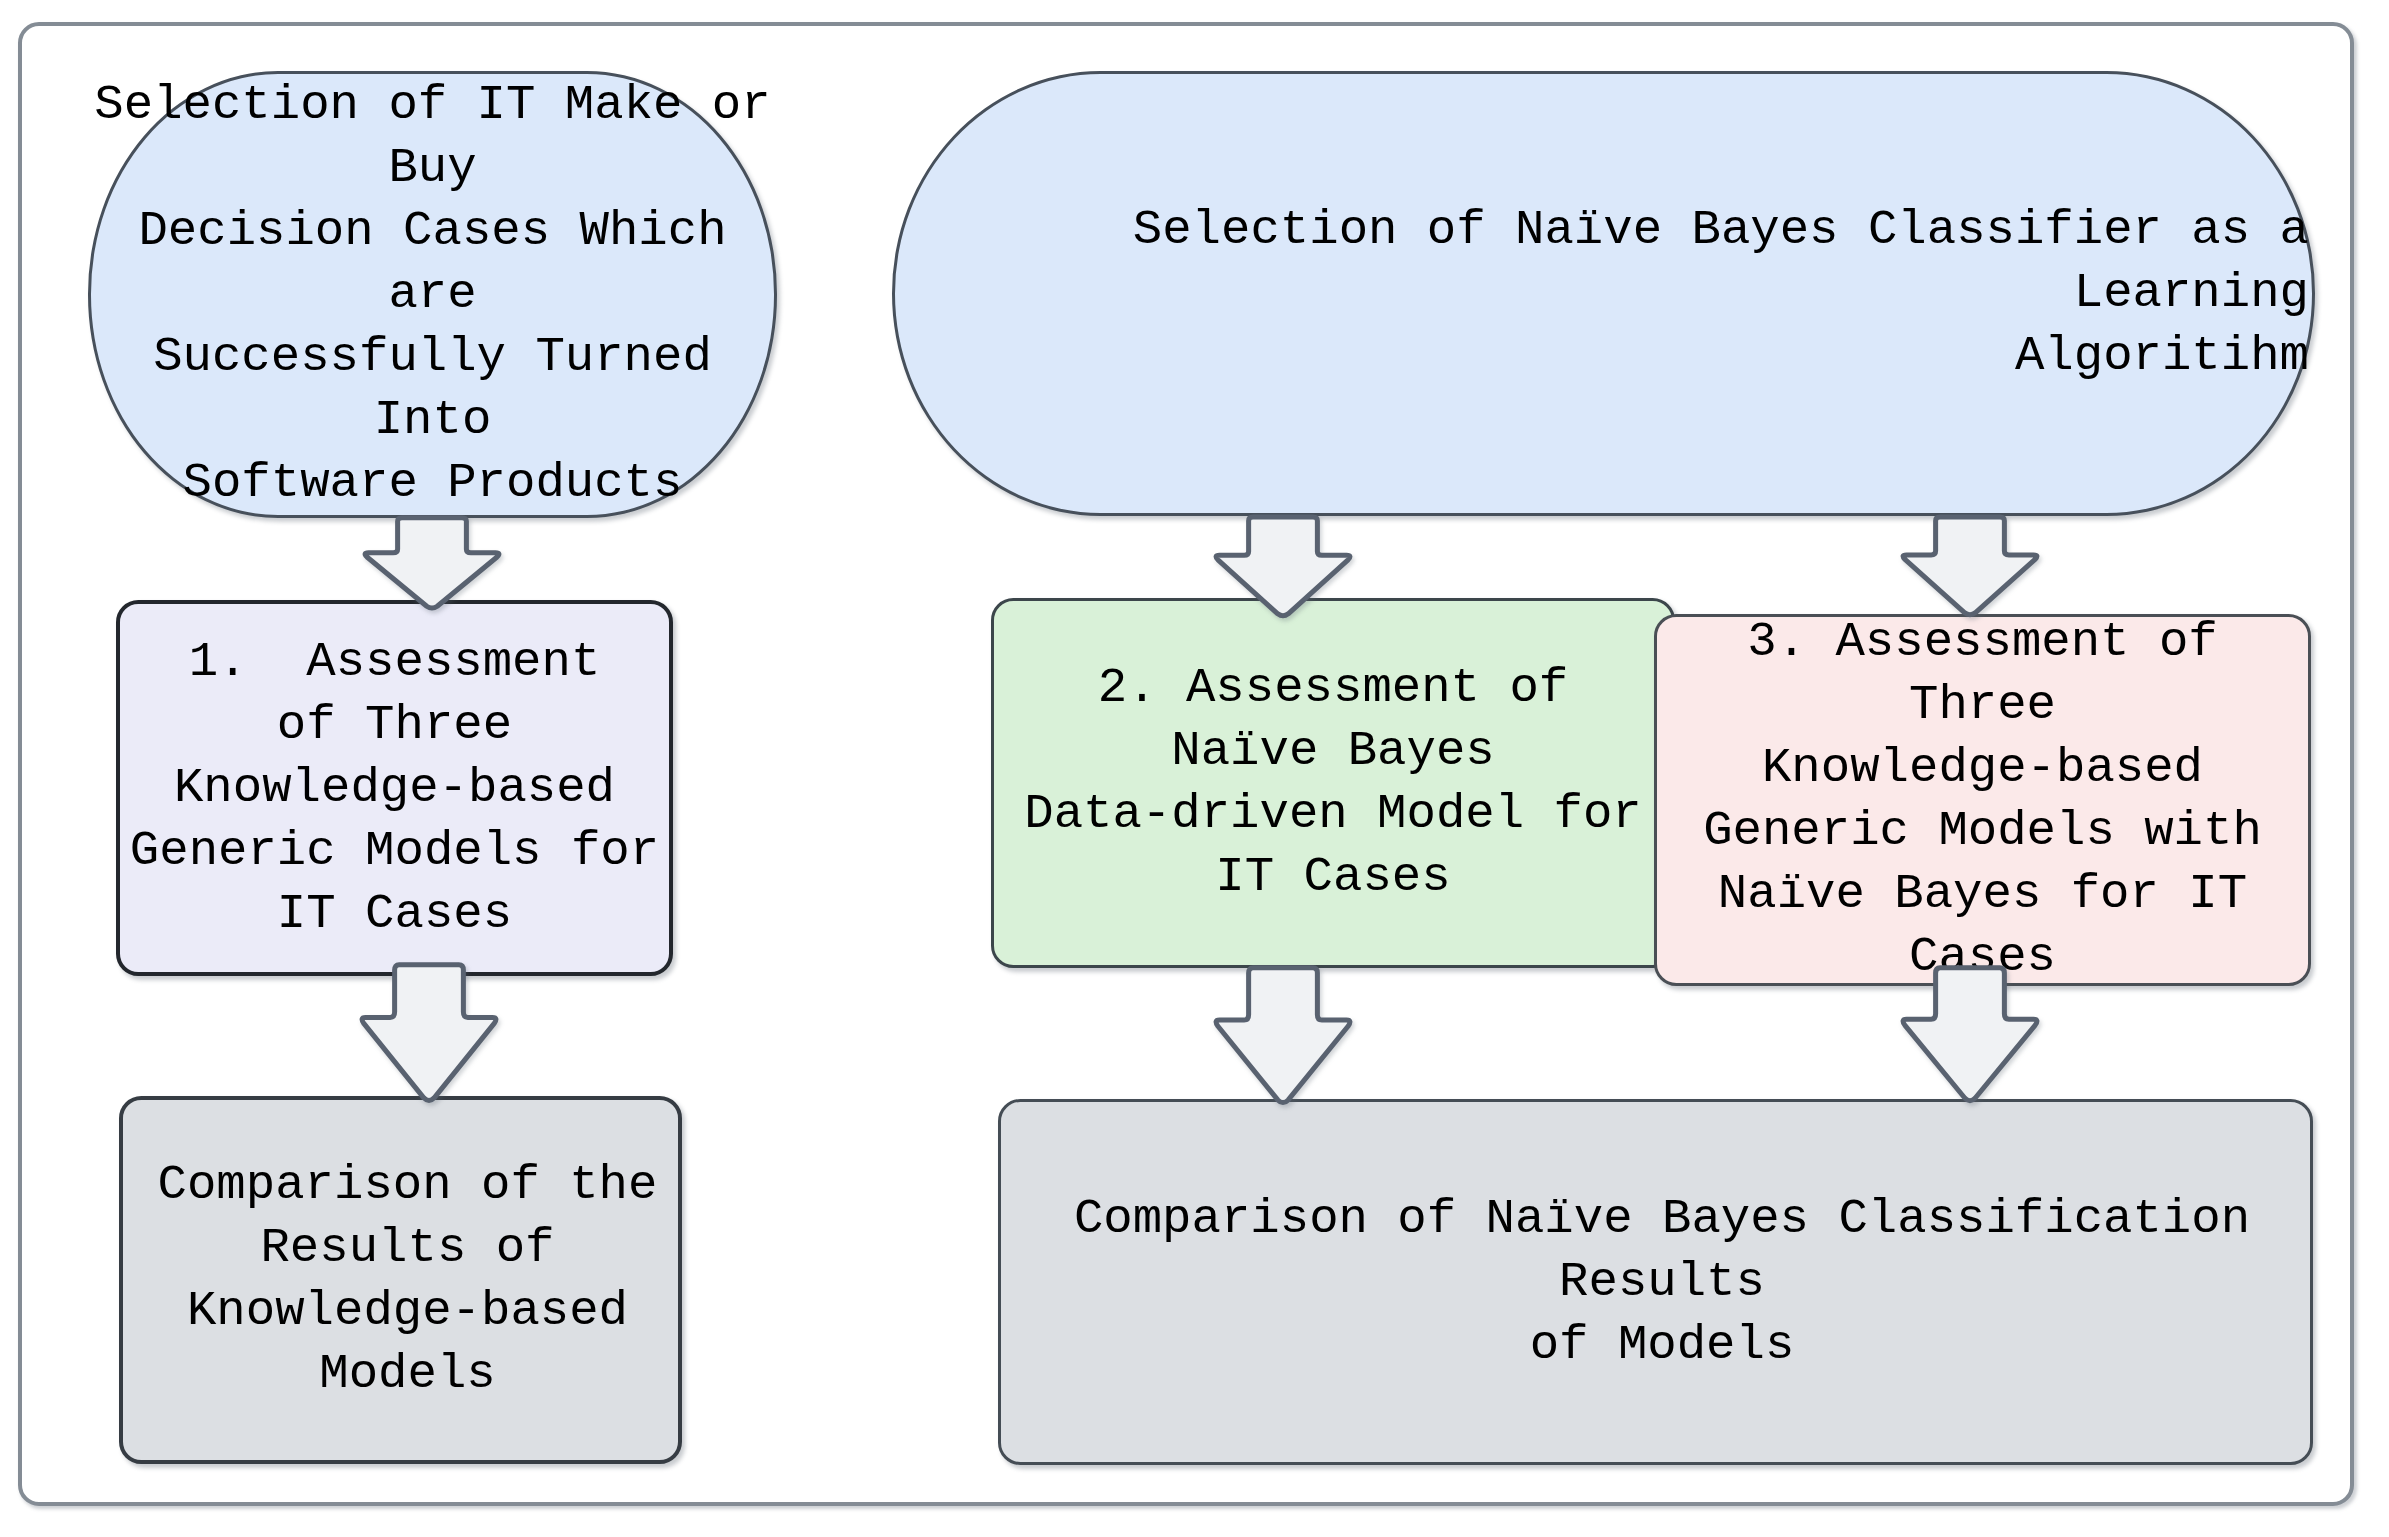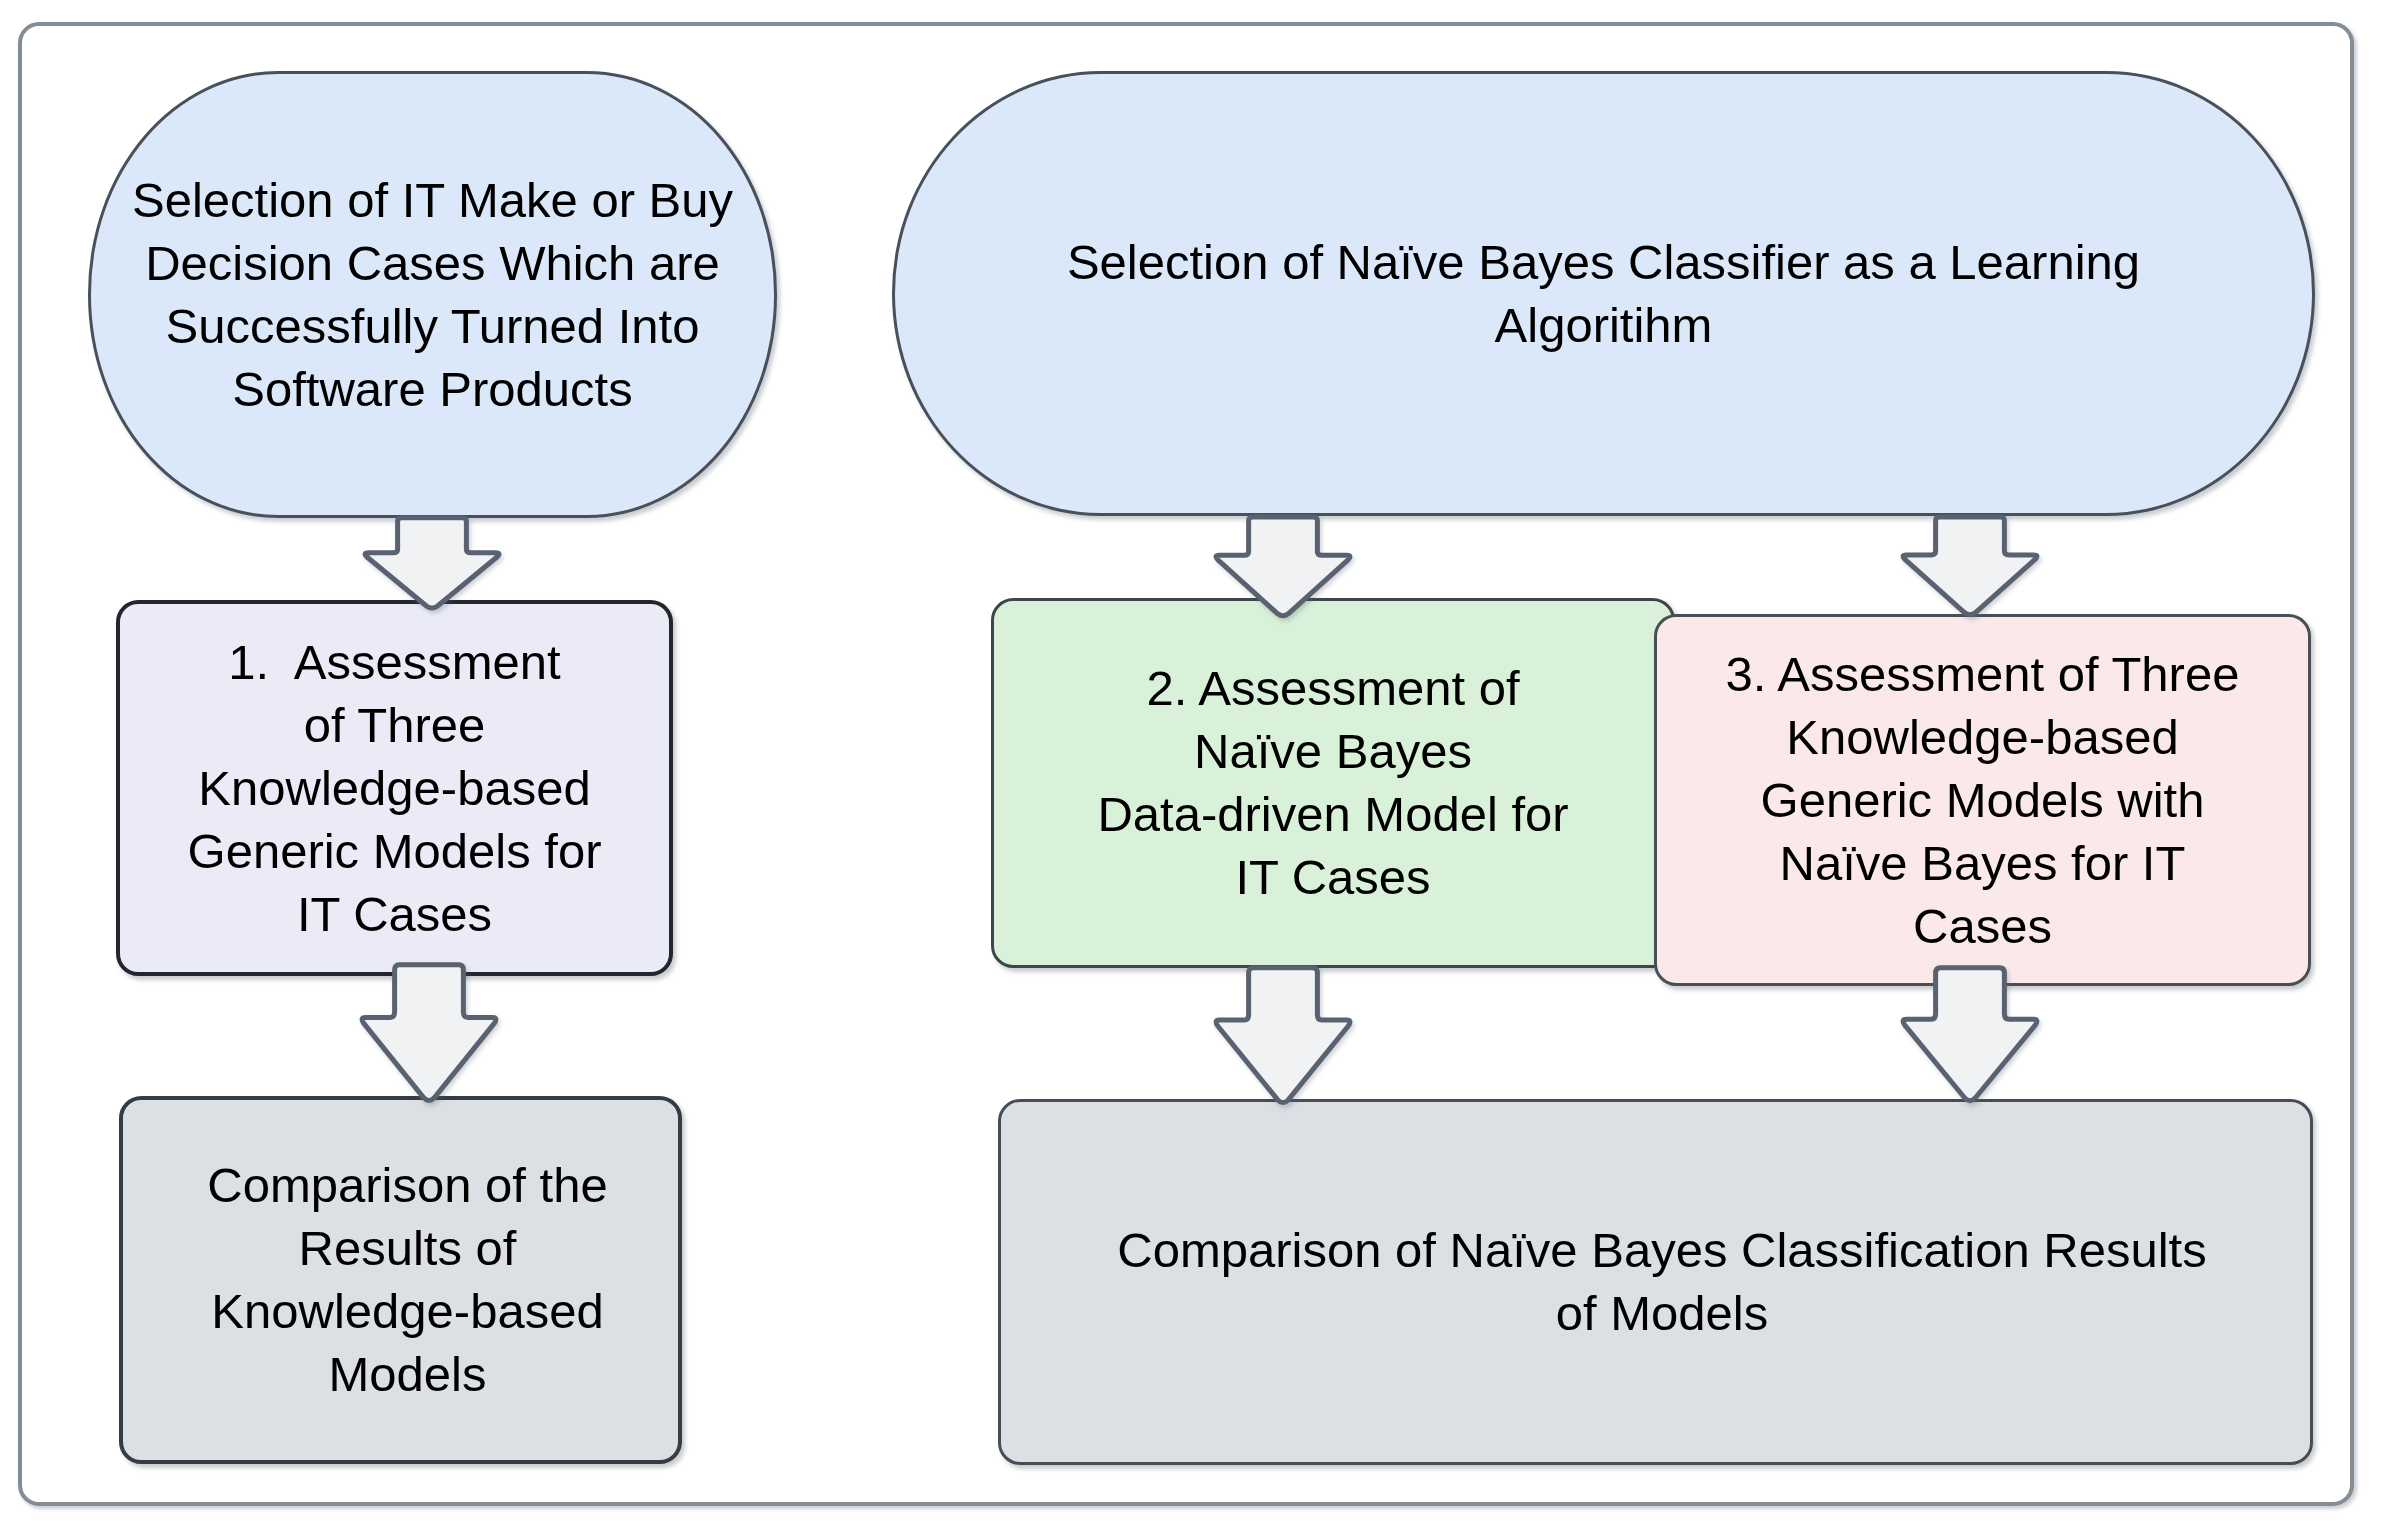--- a/index.html
+++ b/index.html
@@ -3,41 +3,41 @@
 <meta charset="utf-8">
 <style>
   * { margin: 0; padding: 0; box-sizing: border-box; }
   html, body { background: #ffffff; }
   body {
     width: 2389px; height: 1537px;
     position: relative; overflow: hidden;
     font-family: "Liberation Sans", sans-serif;
     color: #000000;
   }
-  .canvas { position: absolute; inset: 0; }
+  .canvas { position: absolute; inset: 0; font-family: Liberation Mono, monospace; }
   .frame {
     position: absolute;
     left: 18px; top: 22.3px; width: 2336px; height: 1484px;
     background: #ffffff;
     border: 4.5px solid #848c95;
     border-radius: 21px;
     box-shadow: 2.2px 3px 3.7px rgba(90,100,112,0.30);
   }
   .node {
     position: absolute;
     display: flex; align-items: center; justify-content: center;
     text-align: center;
     white-space: pre-wrap;
     font-size: 49px; line-height: 63px;
     border: 3.7px solid #3e4750;
     box-shadow: 3px 3.7px 4.5px rgba(90,100,112,0.33);
     padding: 0 3px;
   }
   .squircle-left  { left: 88px;  top: 71px;  width: 689px;  height: 447px; border-radius: 190px / 223px; }
-  .squircle-right { left: 892px; top: 71px;  width: 1423px; height: 445px; border-radius: 209px / 223px; }
+  .squircle-right { left: 892px; top: 71px;  width: 1423px; height: 445px; border-radius: 209px / 223px; text-align: right; }
   .box-assess-1   { left: 116px;  top: 600px; width: 557px;  height: 376px; border-radius: 22.3px; border-width: 4.5px; }
   .box-assess-2   { left: 991px; top: 598px; width: 684px;  height: 370px; border-radius: 22.3px; }
   .box-assess-3   { left: 1654px; top: 614px; width: 657px;  height: 372px; border-radius: 22.3px; }
   .box-compare-1  { left: 119px;  top: 1096px; width: 563px; height: 368px; border-radius: 22.3px; border-width: 4.5px; }
   .box-compare-2  { left: 998px; top: 1099px; width: 1315px; height: 366px; border-radius: 22.3px; }
   .arrow {
     position: absolute;
     overflow: visible;
     filter: drop-shadow(2.2px 3px 2.2px rgba(90,100,112,0.28));
   }

